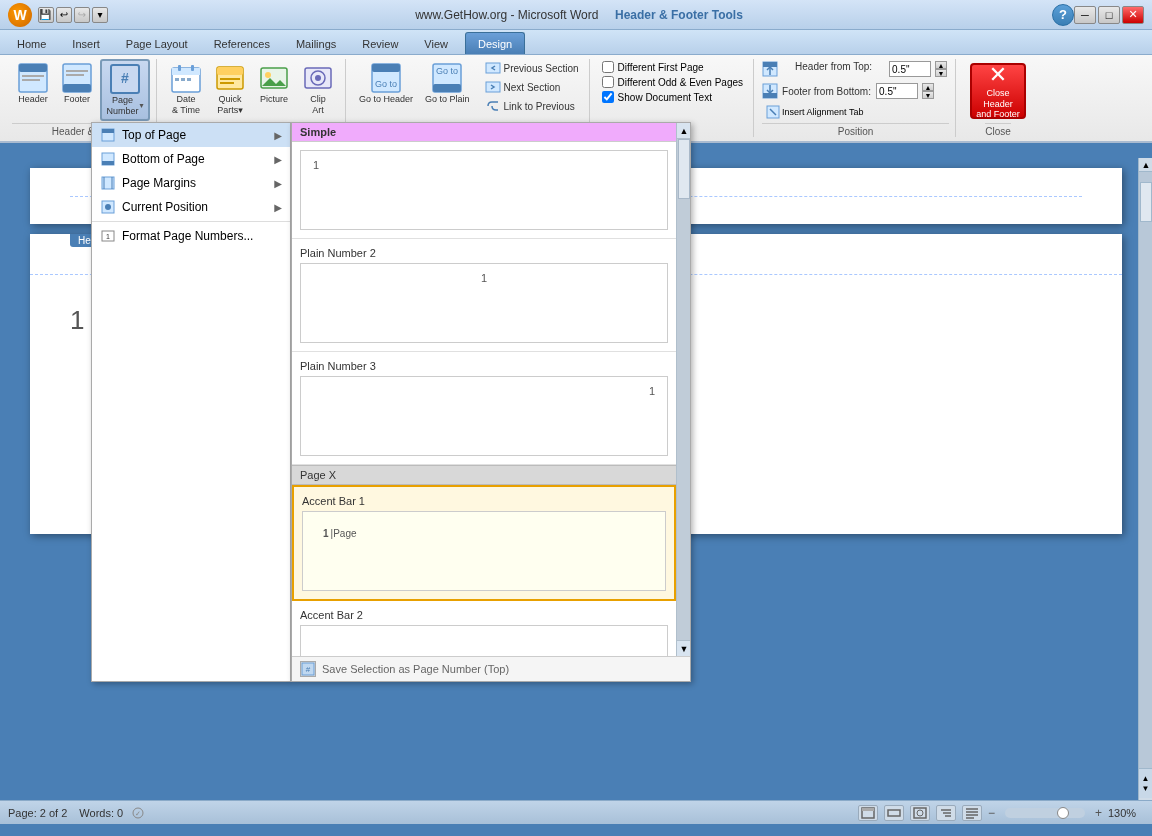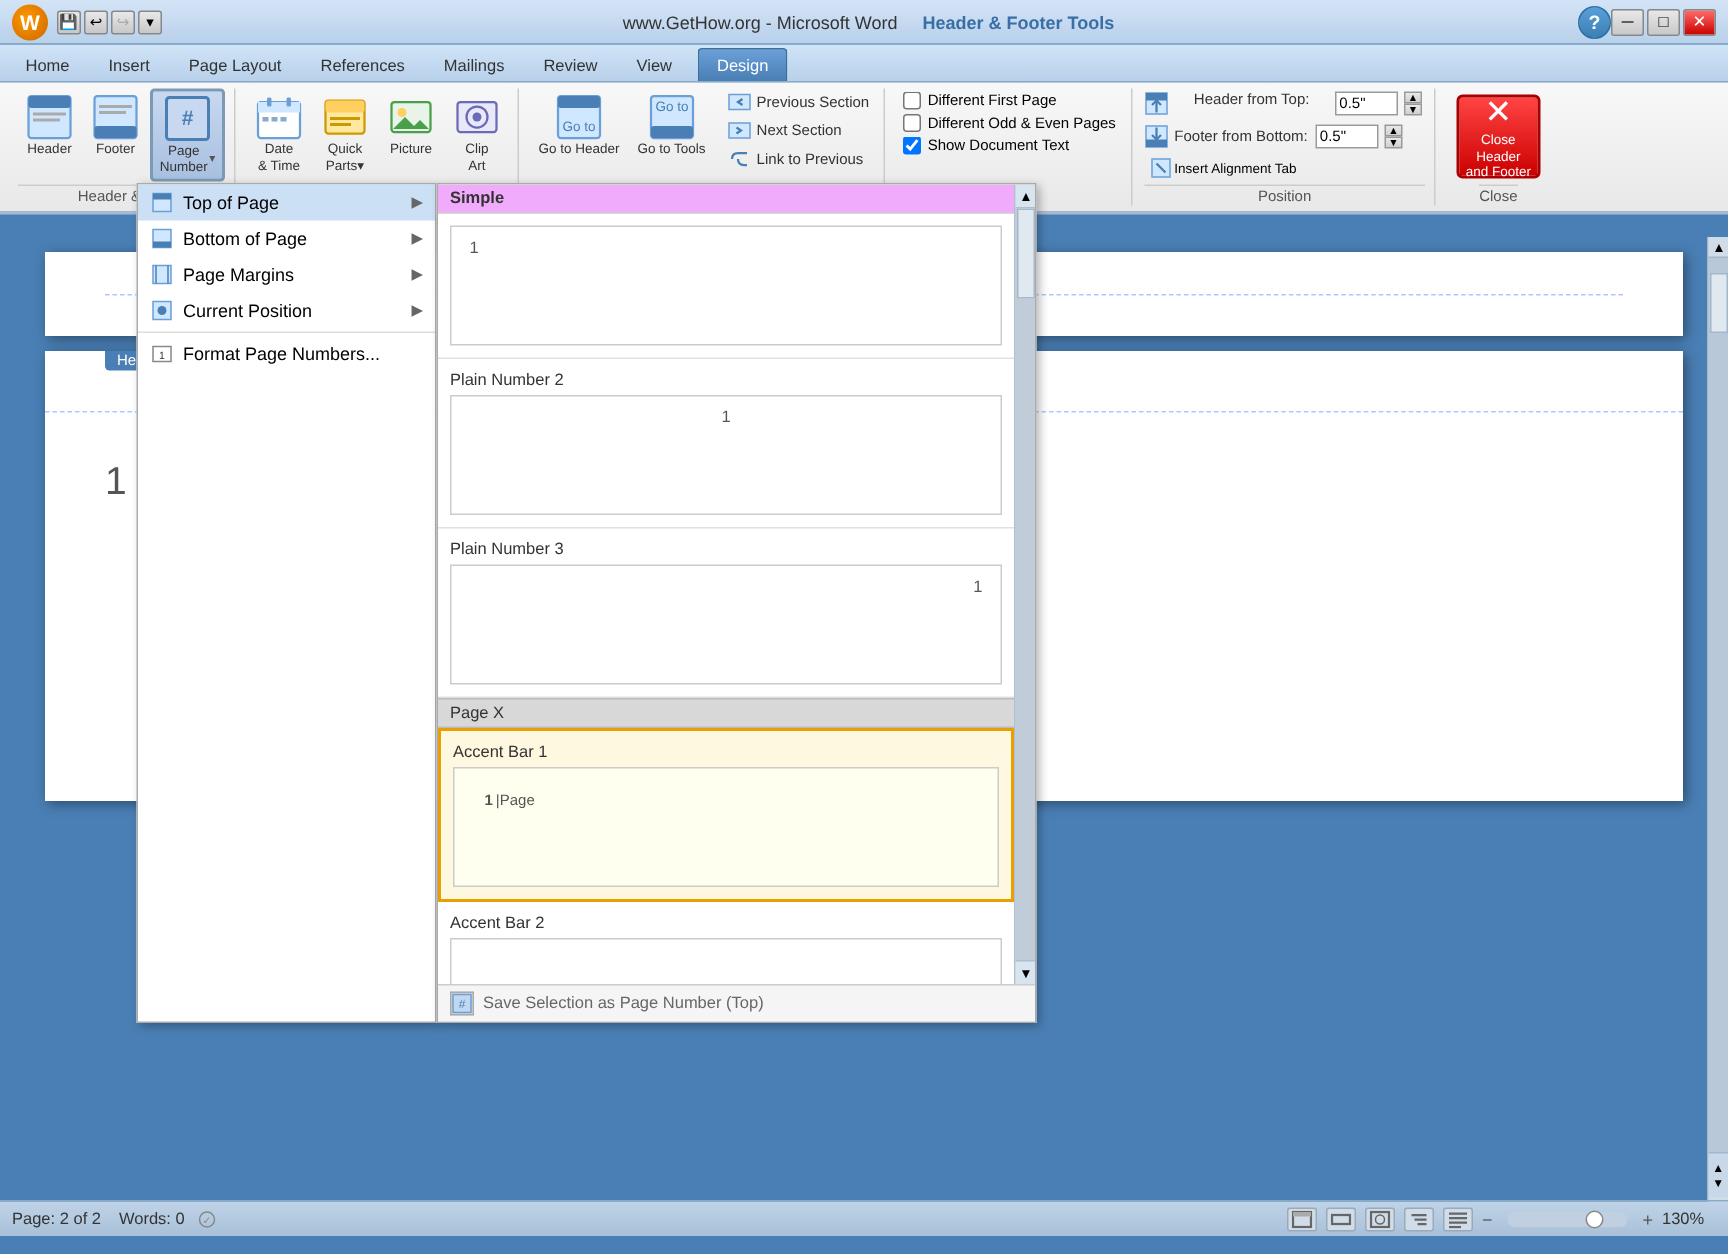--- a/index.html
+++ b/index.html
@@ -411,21 +411,21 @@
       </div>
       <div class="ribbon-btn">
         <div class="ribbon-btn-icon">
           <svg width="32" height="32" viewBox="0 0 32 32">
             <rect x="2" y="2" width="28" height="28" rx="2" fill="#d0e8ff" stroke="#6a9fd8" stroke-width="1.5"></rect>
             <rect x="2" y="22" width="28" height="8" rx="2" fill="#4a7fb5"></rect>
             <text x="16" y="12" font-size="9" fill="#4a7fb5" text-anchor="middle">Go to</text>
           </svg>
         </div>
         <div class="ribbon-btn-label">Go to
-Tools</div>
+Plain</div>
       </div>
       <div class="ribbon-small-btns" style="margin-left:4px;">
         <div class="ribbon-small-btn">
           <div class="ribbon-small-btn-icon">
             <svg width="16" height="16" viewBox="0 0 16 16">
               <rect x="1" y="3" width="14" height="10" fill="#d0e8ff" stroke="#6a9fd8" stroke-width="1"></rect>
               <polyline points="10,6 7,8 10,10" fill="none" stroke="#4a7fb5" stroke-width="1.5"></polyline>
             </svg>
           </div>
           <span>Previous Section</span>

